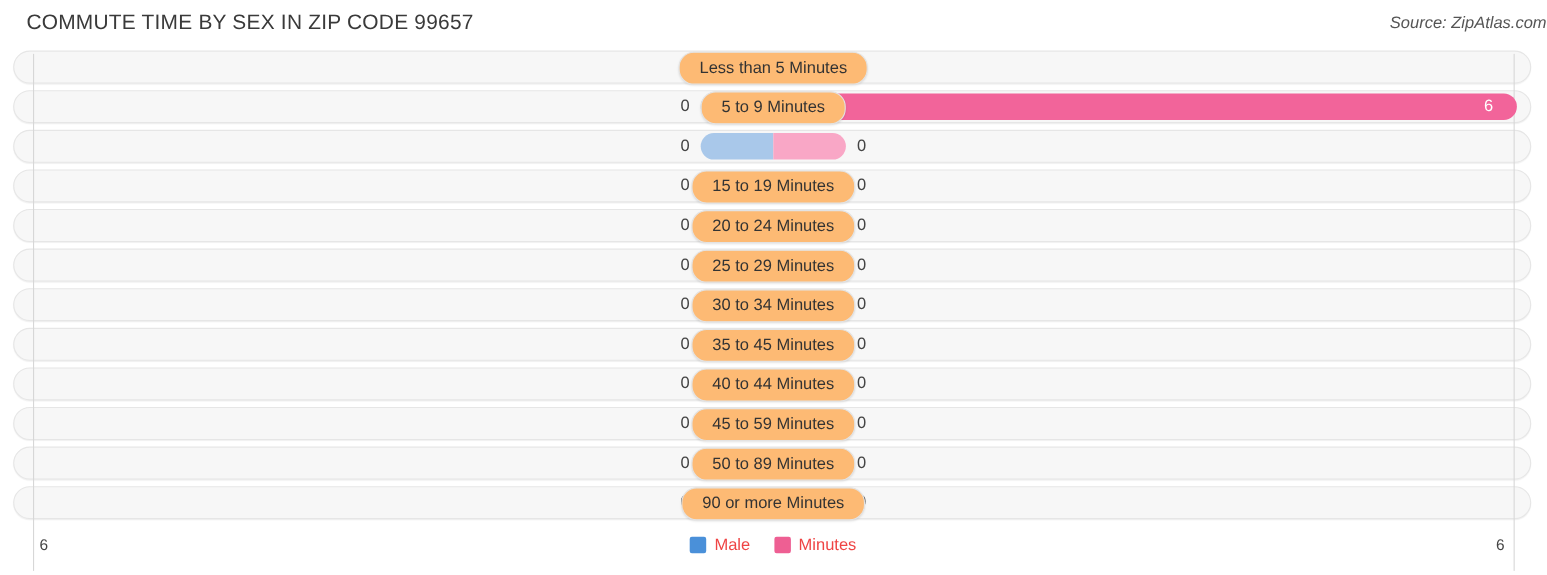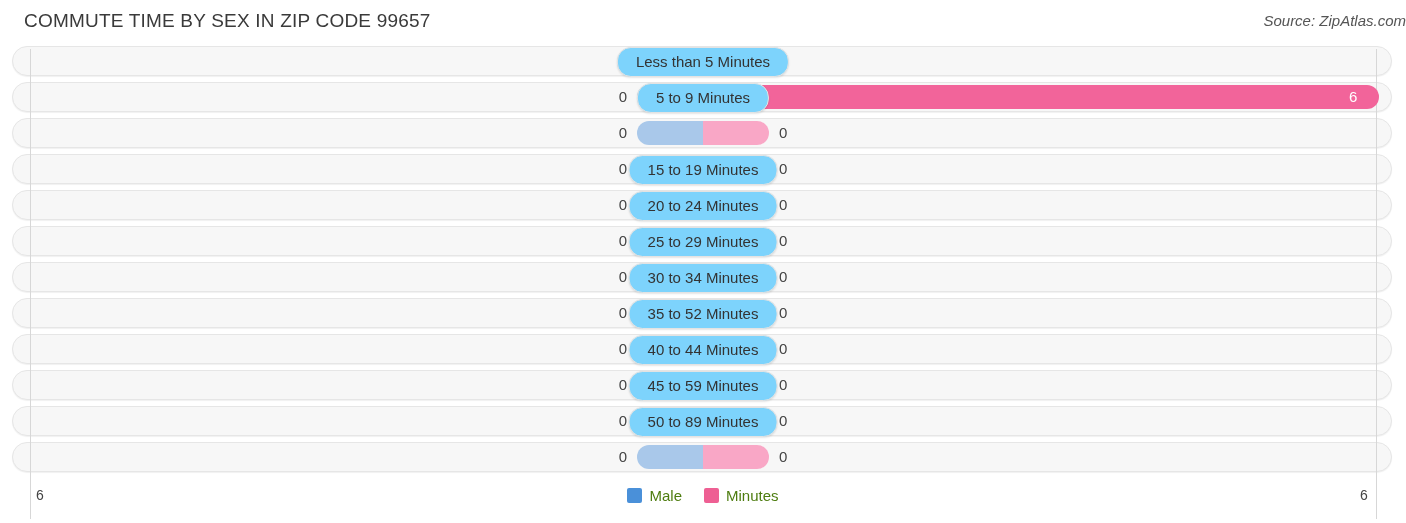--- a/index.html
+++ b/index.html
@@ -131,21 +131,21 @@
 
   
   .pill {
     position: absolute;
     left: 50%;
     transform: translateX(-50%);
     top: 1px;
     height: 28px;
     line-height: 28px;
     padding: 0 18px;
-    background: #7dd3fc;
+    background: #fdba74;
     border: 1px solid #e3e3e3;
     border-radius: 14px;
     font-size: 15px;
     color: #333333;
     white-space: nowrap;
     text-align: center;
     z-index: 13;
     box-shadow: 0 1px 2px rgba(0,0,0,0.10);
   }
 
@@ -174,21 +174,21 @@
     display: flex;
     justify-content: center;
     align-items: center;
     gap: 22px;
   }
   .legend-item {
     display: flex;
     align-items: center;
     gap: 7px;
     font-size: 15px;
-    color: #4d7c0f;
+    color: #ef4444;
   }
   .swatch {
     width: 15px;
     height: 15px;
     border-radius: 2px;
     display: inline-block;
   }
   .swatch.male   { background: #4a90d9; }
   .swatch.female { background: #ee5f93; }
 </style>
@@ -258,21 +258,21 @@
         <div class="val male" style="right: 779px;">0</div>
         <div class="val female" style="left: 779px;">0</div>
         <div class="pill">30 to 34 Minutes</div>
       </div>
       <div class="row">
         <div class="track"></div>
         <div class="bar male" style="width: 66px;"></div>
         <div class="bar female" style="width: 66px;"></div>
         <div class="val male" style="right: 779px;">0</div>
         <div class="val female" style="left: 779px;">0</div>
-        <div class="pill">35 to 52 Minutes</div>
+        <div class="pill">35 to 45 Minutes</div>
       </div>
       <div class="row">
         <div class="track"></div>
         <div class="bar male" style="width: 66px;"></div>
         <div class="bar female" style="width: 66px;"></div>
         <div class="val male" style="right: 779px;">0</div>
         <div class="val female" style="left: 779px;">0</div>
         <div class="pill">40 to 44 Minutes</div>
       </div>
       <div class="row">
@@ -290,20 +290,21 @@
         <div class="val male" style="right: 779px;">0</div>
         <div class="val female" style="left: 779px;">0</div>
         <div class="pill">50 to 89 Minutes</div>
       </div>
       <div class="row">
         <div class="track"></div>
         <div class="bar male" style="width: 66px;"></div>
         <div class="bar female" style="width: 66px;"></div>
         <div class="val male" style="right: 779px;">0</div>
         <div class="val female" style="left: 779px;">0</div>
+        <div class="pill">90 or more Minutes</div>
       </div>
     </div>
 </div>
 
 <div class="footer">
   <div class="axis-val left">6</div>
   <div class="axis-val right">6</div>
   <div class="legend">
     <div class="legend-item">
       <span class="swatch male"></span>

